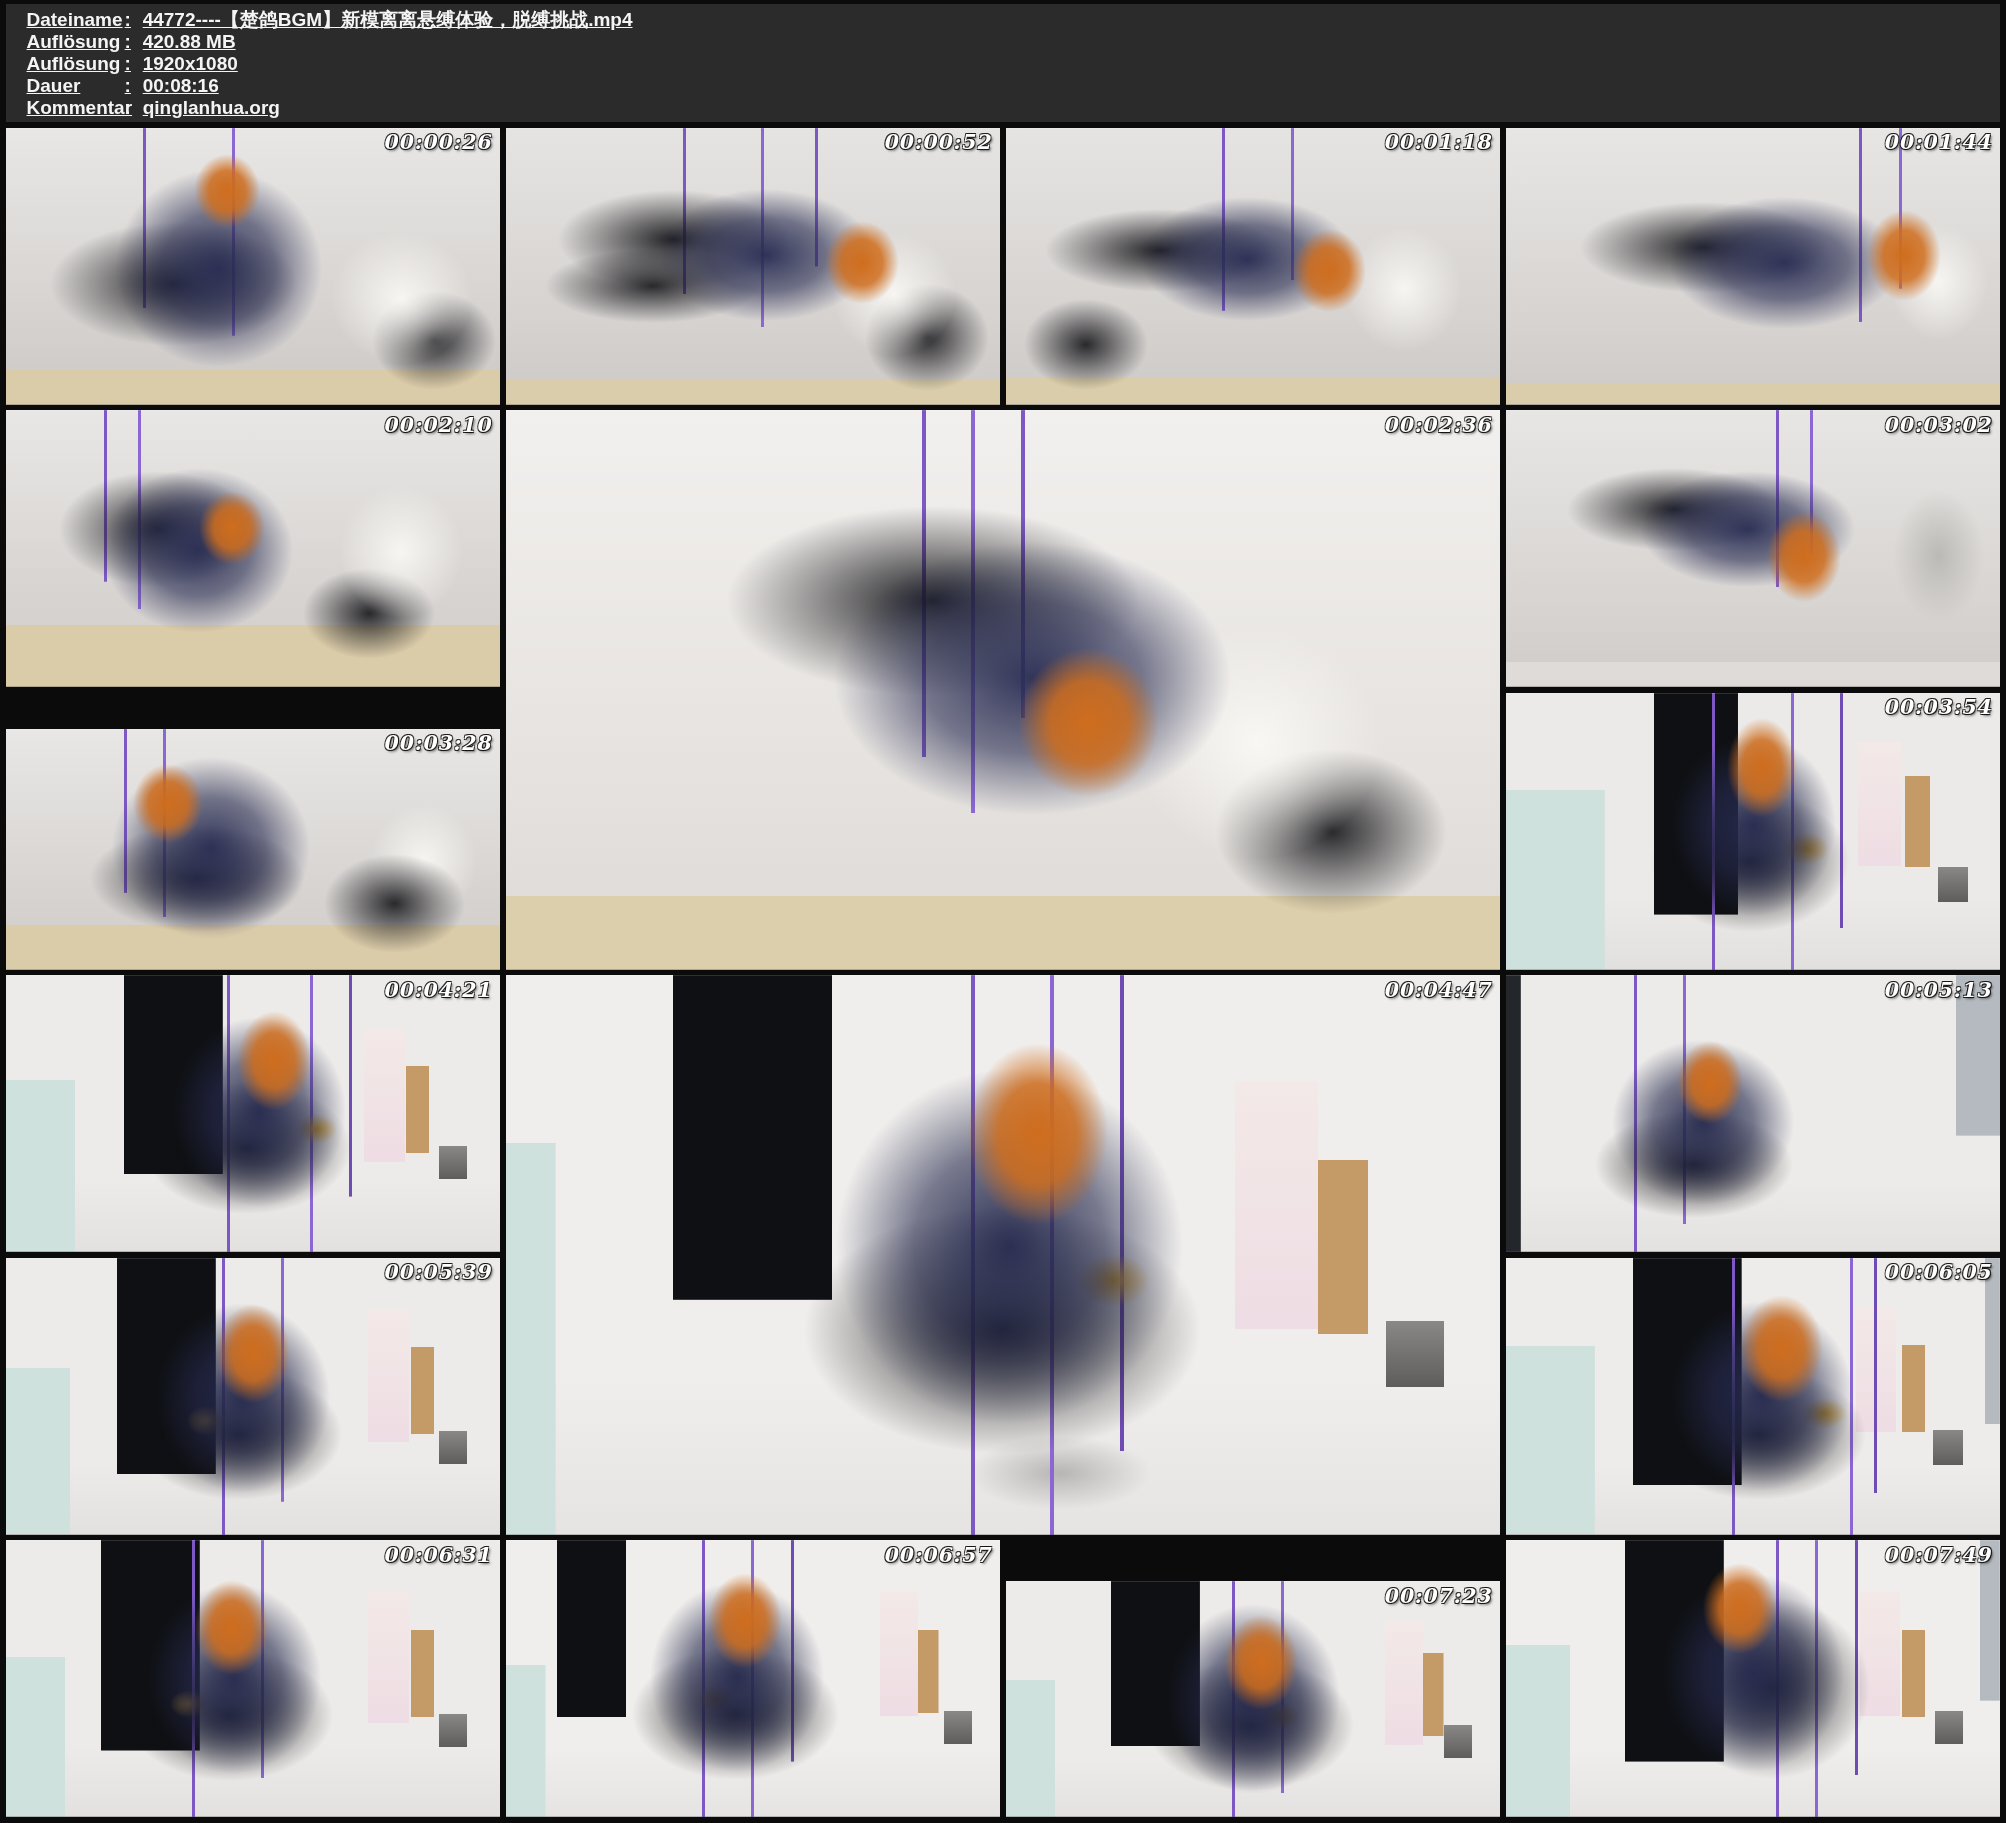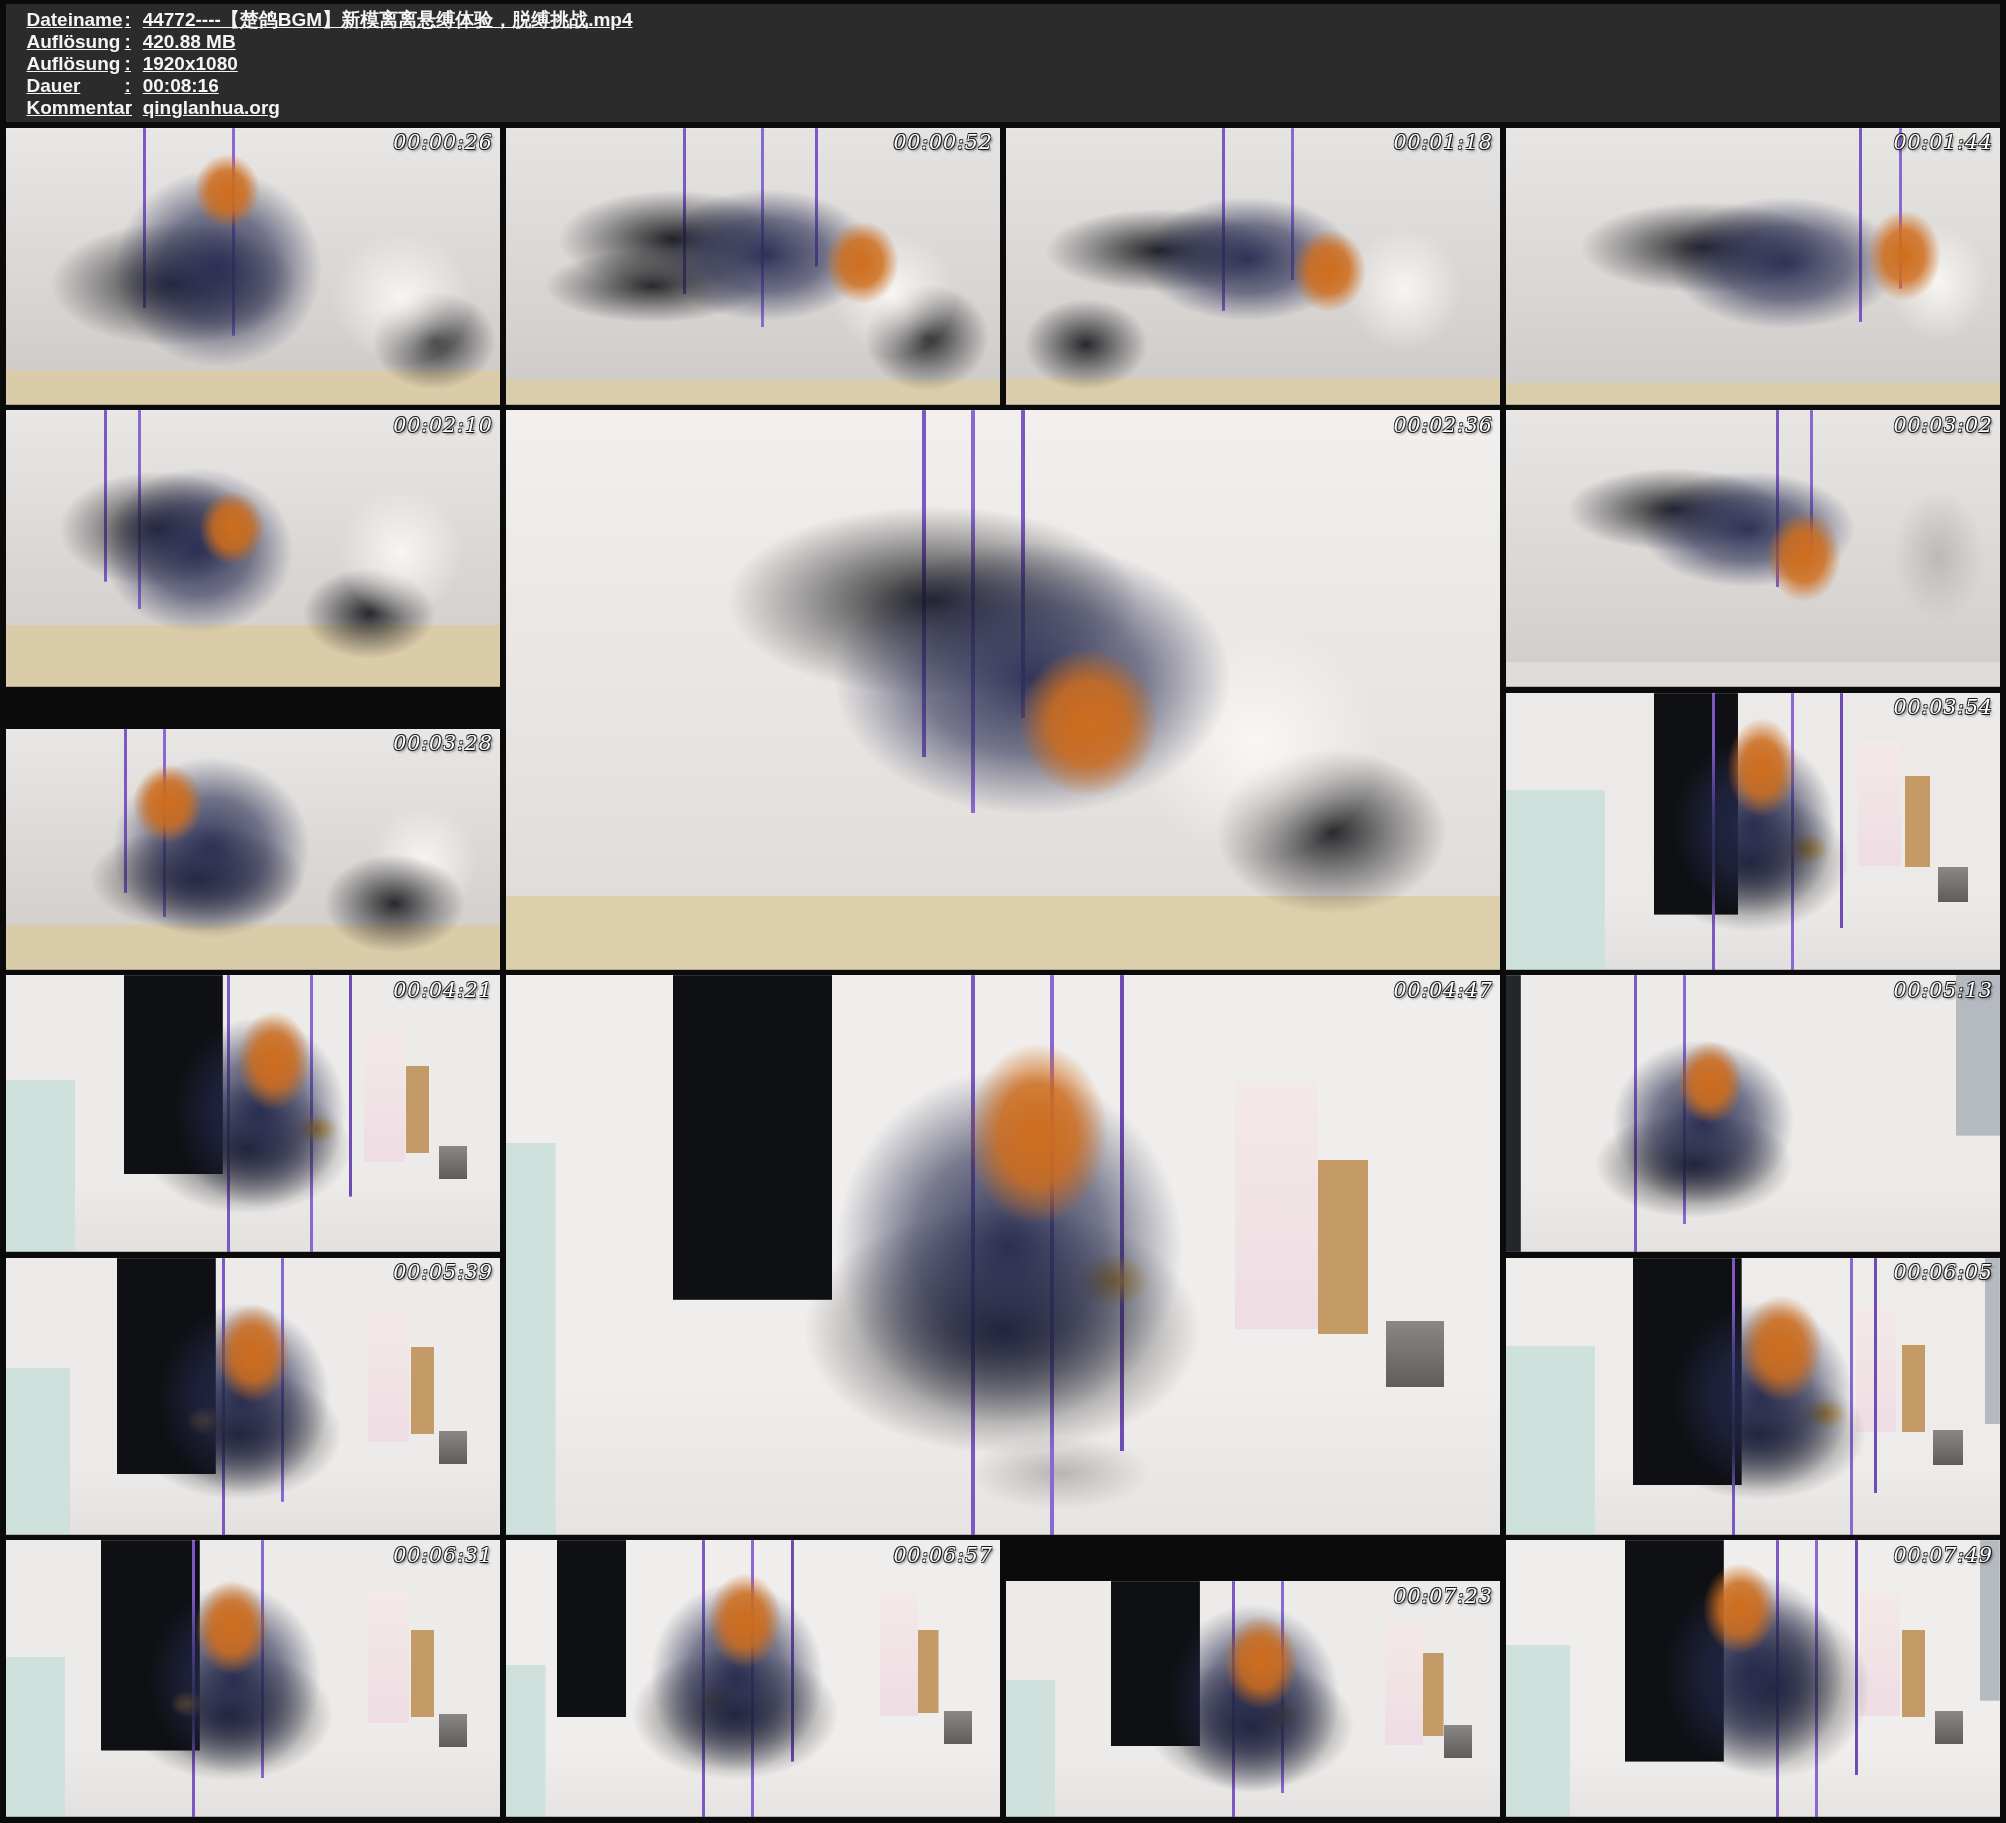--- a/index.html
+++ b/index.html
@@ -43,21 +43,21 @@
   .thumb{
     position:relative;overflow:hidden;
     background-color:#d7d4d2;
     background-repeat:no-repeat;
     box-shadow:inset 0 0.8px 0 rgba(255,255,255,.18), inset 0 -0.8px 0 rgba(90,90,90,.45);
   }
   .big{grid-column:span 2;grid-row:span 2;}
   .ts{
     position:absolute;top:2.5px;right:7.4px;
     font-family:"DejaVu Serif",serif;
-    font-style:italic;font-weight:400;
+    font-style:italic;font-weight:700;
     font-size:20.7px;letter-spacing:0.8px;
     color:#ffffff;
     text-shadow:-0.8px -0.8px 0 rgba(20,20,20,.9),0.8px -0.8px 0 rgba(20,20,20,.9),
                 -0.8px 0.8px 0 rgba(20,20,20,.9),0.8px 0.8px 0 rgba(20,20,20,.9),
                 1.7px 1.7px 2.5px rgba(0,0,0,.55);
   }
 
   
 
   

